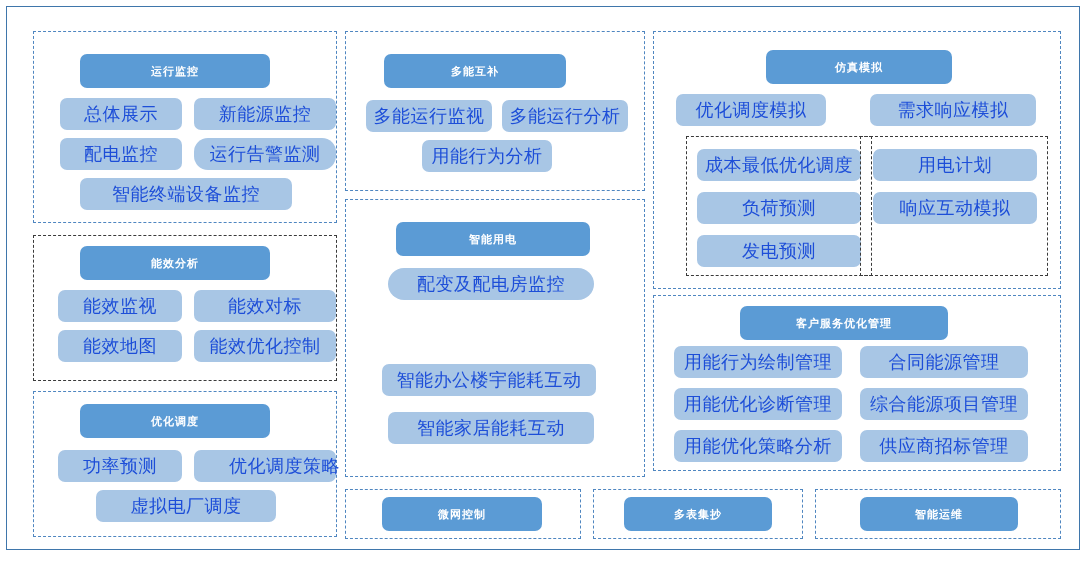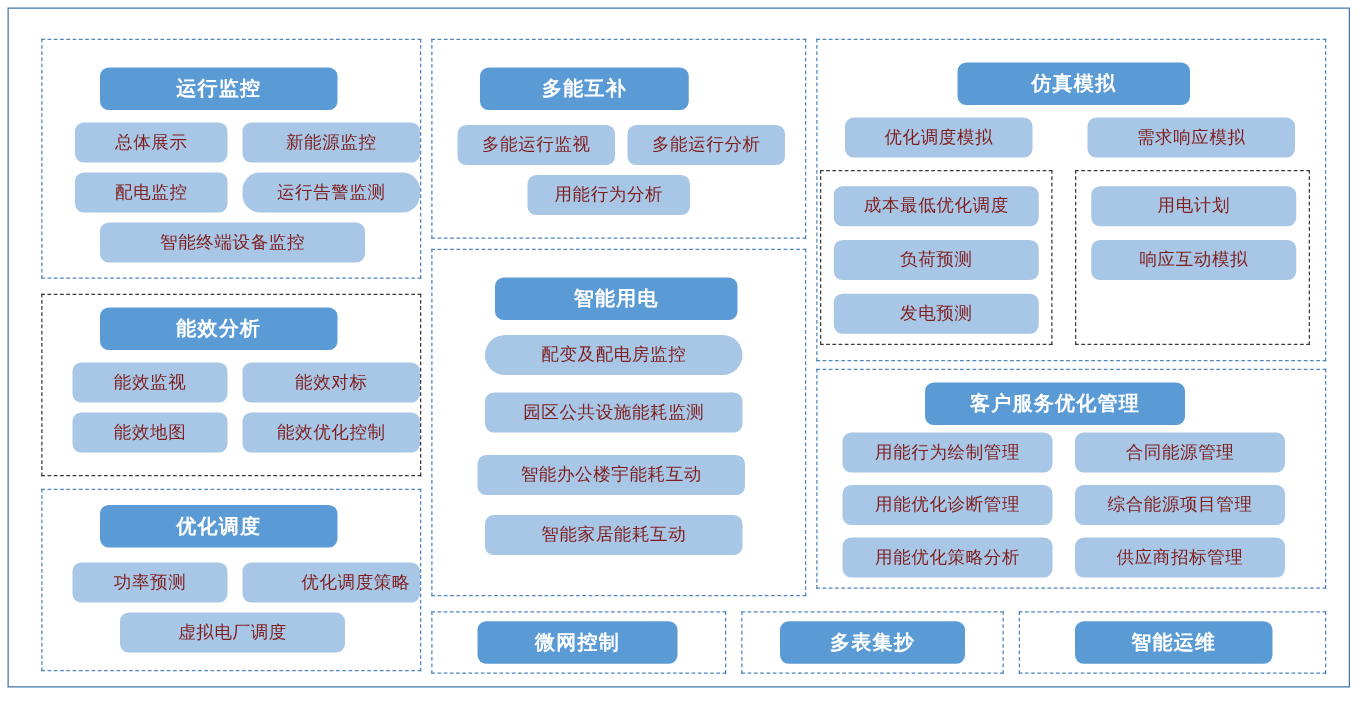--- a/index.html
+++ b/index.html
@@ -32,32 +32,32 @@
 
   
   .hdr{
     position:absolute;
     box-sizing:border-box;
     background:#5b9bd5;
     color:#ffffff;
     border-radius:7px;
     display:flex;align-items:center;justify-content:center;
     font-weight:bold;
-    font-size:16px;
+    font-size:11px;
     letter-spacing:1px;
     white-space:nowrap;
   }
   .itm{
     position:absolute;
     box-sizing:border-box;
     background:#a8c6e5;
-    color:#7f1d1d;
+    color:#1d4ed8;
     border-radius:7px;
     display:flex;align-items:center;justify-content:center;
-    font-size:14px;
+    font-size:18px;
     font-weight:normal;
     letter-spacing:.5px;
     white-space:nowrap;
   }
 </style>
 </head>
 <body>
 
 <div id="canvas">
 
@@ -86,33 +86,32 @@
   <div class="grp dash-blue" style="left:26px;top:384px;width:304px;height:146px;">
     <div class="hdr" style="left:46px;top:12px;width:190px;height:34px;">优化调度</div>
 
     <div class="itm" style="left:24px;top:58px;width:124px;height:32px;">功率预测</div>
     <div class="itm" style="left:160px;top:58px;width:142px;height:32px;padding-left:39px;">优化调度策略</div>
 
     <div class="itm" style="left:62px;top:98px;width:180px;height:32px;">虚拟电厂调度</div>
   </div>
 
   <div class="grp dash-blue" style="left:338px;top:24px;width:300px;height:160px;">
-    <div class="hdr" style="left:38px;top:22px;width:167px;height:34px;">多能互补</div>
+    <div class="hdr" style="left:38px;top:22px;width:182px;height:34px;">多能互补</div>
 
     <div class="itm" style="left:156px;top:68px;width:126px;height:32px;">多能运行分析</div>
     <div class="itm" style="left:20px;top:68px;width:126px;height:32px;">多能运行监视</div>
 
     <div class="itm" style="left:76px;top:108px;width:130px;height:32px;">用能行为分析</div>
   </div>
 
   <div class="grp dash-blue" style="left:338px;top:192px;width:300px;height:278px;">
     <div class="hdr" style="left:50px;top:22px;width:194px;height:34px;">智能用电</div>
 
     <div class="itm" style="left:42px;top:68px;width:206px;height:32px;border-radius:16px;">配变及配电房监控</div>
-    <div class="itm" style="left:42px;top:114px;width:206px;height:32px;">园区公共设施能耗监测</div>
     <div class="itm" style="left:36px;top:164px;width:214px;height:32px;">智能办公楼宇能耗互动</div>
     <div class="itm" style="left:42px;top:212px;width:206px;height:32px;">智能家居能耗互动</div>
   </div>
 
   <div class="grp dash-blue" style="left:338px;top:482px;width:236px;height:50px;">
     <div class="hdr" style="left:36px;top:7px;width:160px;height:34px;">微网控制</div>
   </div>
 
   <div class="grp dash-blue" style="left:586px;top:482px;width:210px;height:50px;">
     <div class="hdr" style="left:30px;top:7px;width:148px;height:34px;">多表集抄</div>
@@ -121,21 +120,21 @@
   <div class="grp dash-blue" style="left:808px;top:482px;width:246px;height:50px;">
     <div class="hdr" style="left:44px;top:7px;width:158px;height:34px;">智能运维</div>
   </div>
 
   <div class="grp dash-blue" style="left:646px;top:24px;width:408px;height:258px;">
     <div class="hdr" style="left:112px;top:18px;width:186px;height:34px;">仿真模拟</div>
 
     <div class="itm" style="left:22px;top:62px;width:150px;height:32px;">优化调度模拟</div>
     <div class="itm" style="left:216px;top:62px;width:166px;height:32px;">需求响应模拟</div>
 
-    <div class="grp dash-dark" style="left:2px;top:104px;width:186px;height:140px;">
+    <div class="grp dash-dark" style="left:32px;top:104px;width:186px;height:140px;">
       <div class="itm" style="left:10px;top:12px;width:164px;height:32px;">成本最低优化调度</div>
       <div class="itm" style="left:10px;top:55px;width:164px;height:32px;">负荷预测</div>
       <div class="itm" style="left:10px;top:98px;width:164px;height:32px;">发电预测</div>
     </div>
 
     <div class="grp dash-dark" style="left:206px;top:104px;width:188px;height:140px;">
       <div class="itm" style="left:12px;top:12px;width:164px;height:32px;text-align:center;">用电计划</div>
       <div class="itm" style="left:12px;top:55px;width:164px;height:32px;">响应互动模拟</div>
     </div>
   </div>

